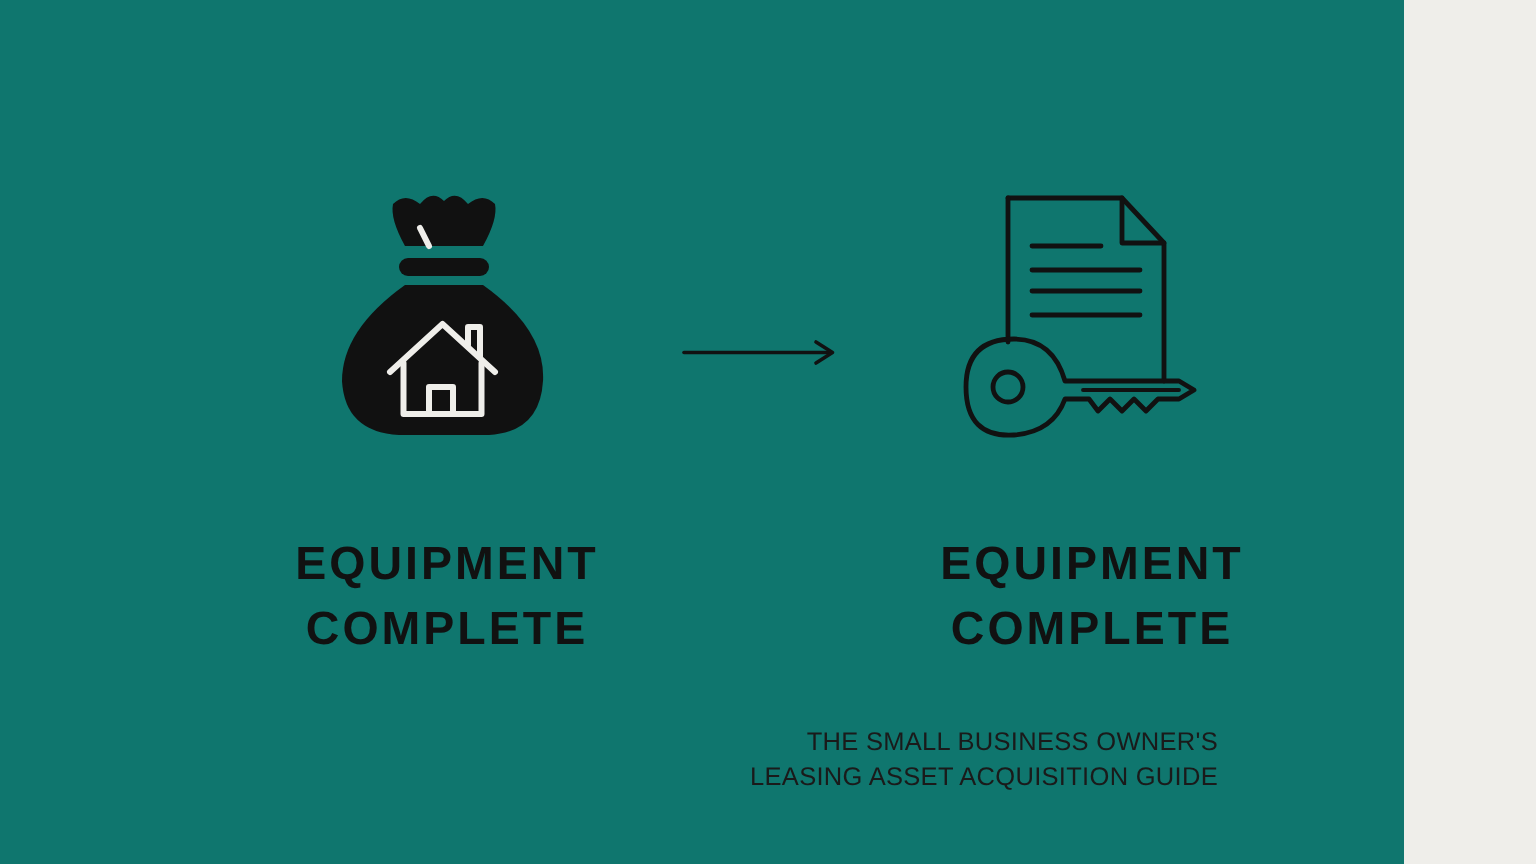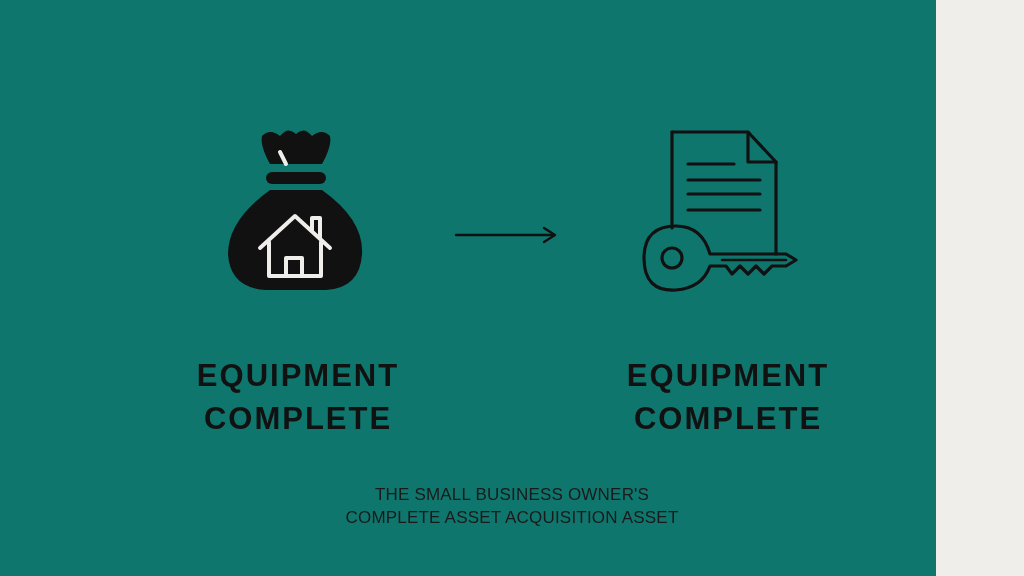--- a/index.html
+++ b/index.html
@@ -35,21 +35,21 @@
     .label-left { left: 148px; top: 354px; width: 300px; }
     .label-right { left: 578px; top: 354px; width: 300px; }
     .subtitle {
       position: absolute;
       left: 212px;
       top: 483px;
       width: 600px;
       font-family: "Liberation Sans", "DejaVu Sans", sans-serif;
       font-size: 17px;
       color: #1a1a1a;
-      text-align: center;
+      text-align: right;
       line-height: 23px;
       letter-spacing: 0.2px;
     }
     .line { display: block; }
   </style>
 </head>
 <body>
 
 <div class="canvas">
 
@@ -99,15 +99,15 @@
     <span class="line">COMPLETE</span>
   </div>
 
   <div class="label label-right">
     <span class="line">EQUIPMENT</span>
     <span class="line">COMPLETE</span>
   </div>
 
   <div class="subtitle">
     <span class="line">THE SMALL BUSINESS OWNER'S</span>
-    <span class="line">COMPLETE ASSET ACQUISITION ASSET</span>
+    <span class="line">LEASING ASSET ACQUISITION GUIDE</span>
   </div>
 </div>
 
 </body></html>

